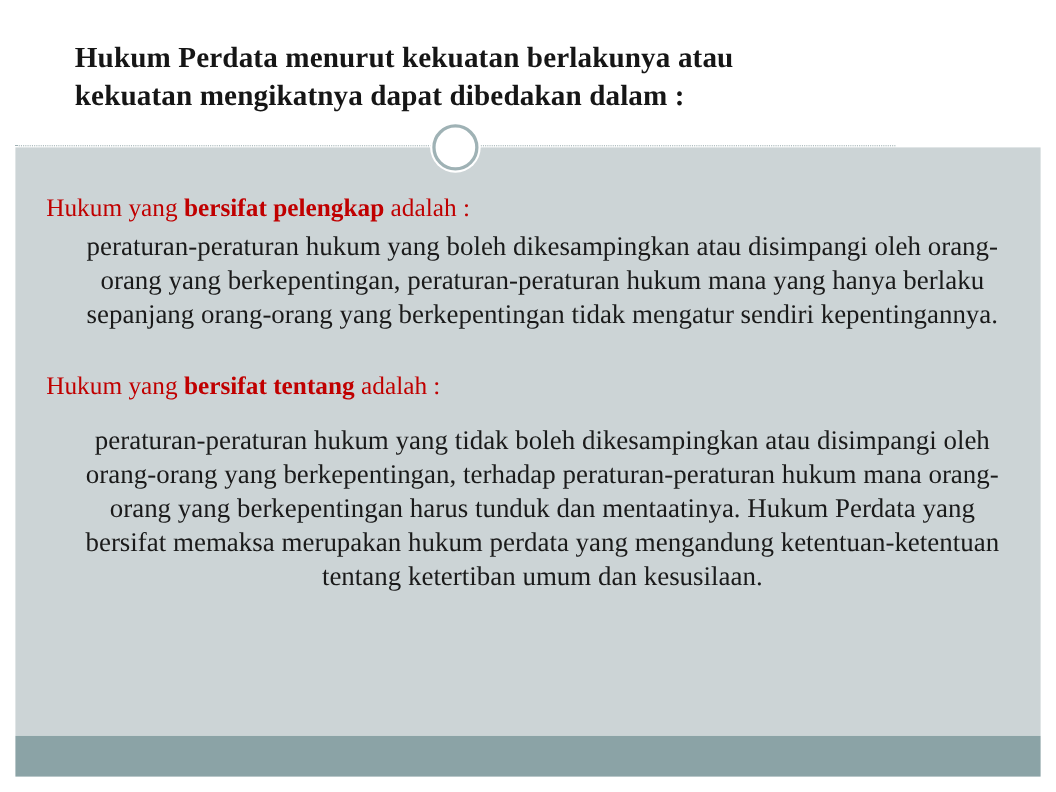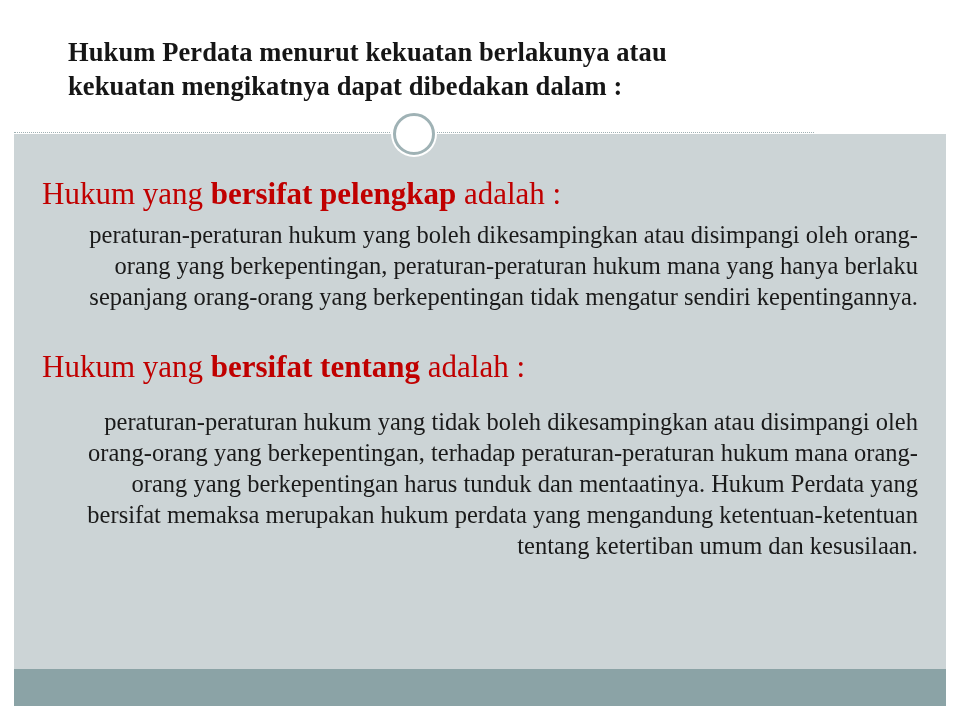--- a/index.html
+++ b/index.html
@@ -74,38 +74,38 @@
   }
   .footer-band {
     position: absolute;
     left: 0;
     top: 655px;
     width: 932px;
     height: 37px;
     background: #8ba3a6;
   }
   .lead {
-    font-size: 31px;
+    font-size: 23px;
     line-height: 1.3;
     color: #c00000;
     margin-bottom: 6px;
   }
   .lead b {
     font-weight: bold;
     color: #c00000;
   }
   .lead .plain {
     color: #c00000;
   }
   .para {
     font-size: 24.5px;
     line-height: 1.26;
     color: #1a1a1a;
     padding-left: 26px;
-    text-align: right;
+    text-align: center;
   }
   .gap {
     height: 34px;
   }
   .gap-small { height: 14px; }
 </style>
 </head>
 <body>
 
 <div class="slide">

